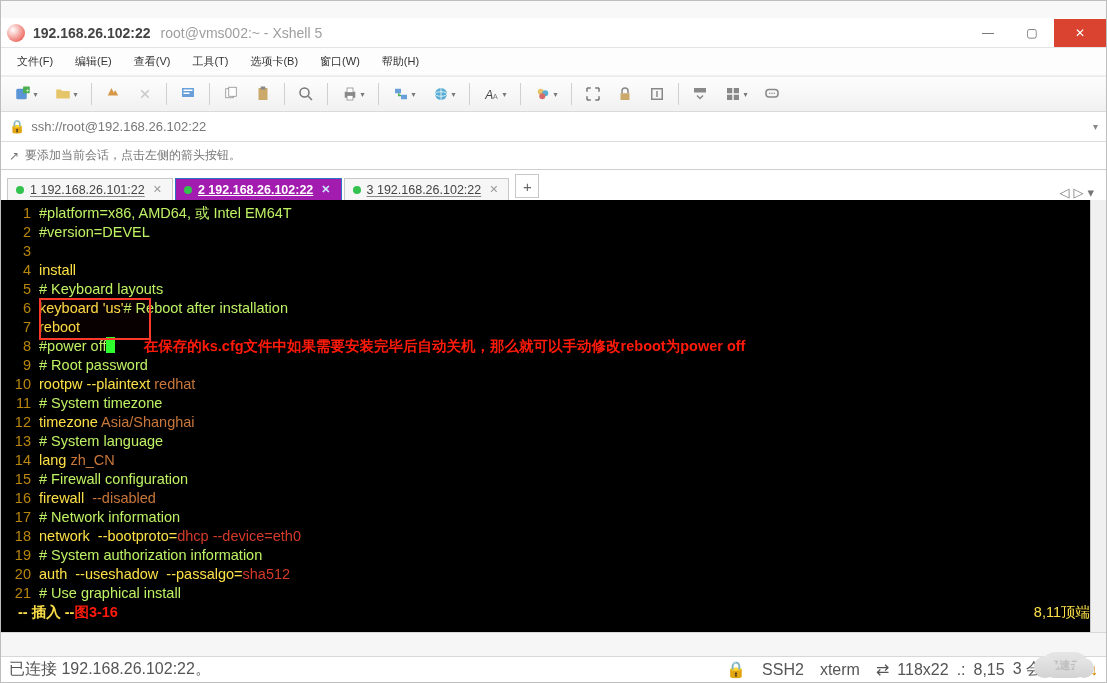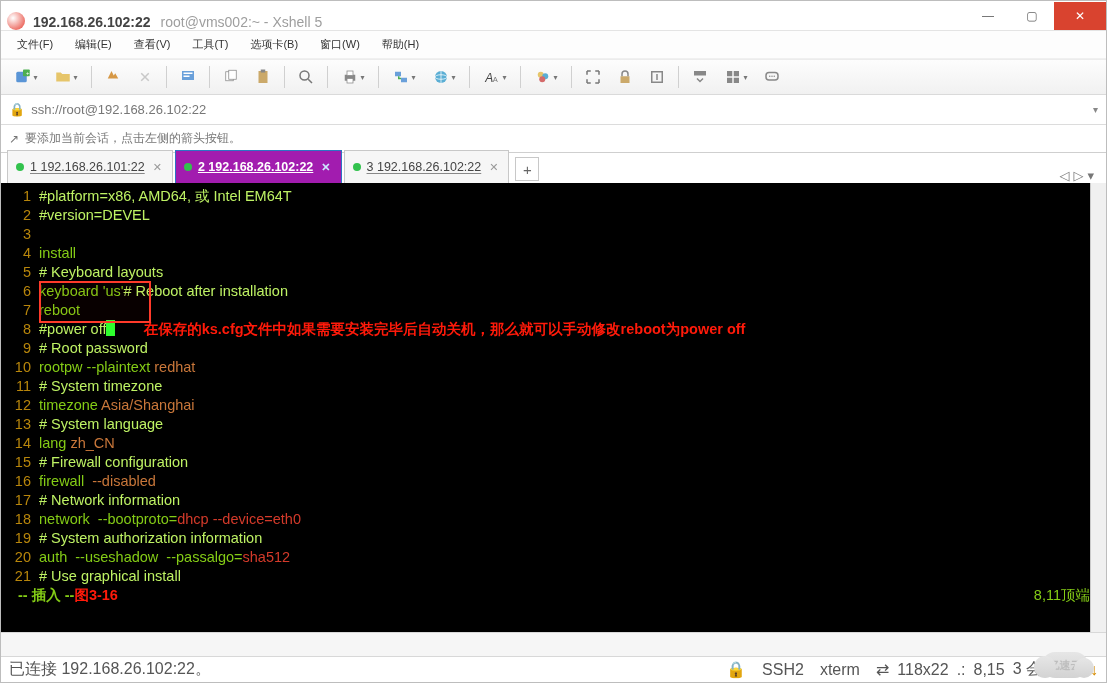--- a/index.html
+++ b/index.html
@@ -1,21 +1,21 @@
 <!DOCTYPE html>
 <html><head>
 <meta charset="utf-8">
 <style>
   * { margin: 0; padding: 0; box-sizing: border-box; font-family: "Microsoft YaHei", "Segoe UI", Tahoma, sans-serif; }
   body { background: #f0f0f0; width: 1107px; height: 683px; overflow: hidden; position: relative; }
 
   .window { width: 1107px; height: 683px; background: #f8f8f8; display: flex; flex-direction: column; border: 1px solid #bdbdbd; }
 
   
-  .title-bar { height: 30px; background: #fff; display: flex; align-items: flex-end; padding-left: 6px; border-bottom: 1px solid #e4e4e4; }
+  .title-bar { height: 30px; background: #fff; display: flex; align-items: center; padding-left: 6px; border-bottom: 1px solid #e4e4e4; margin-top: 17px; }
   .title-bar .logo { width: 18px; height: 18px; border-radius: 50%; background: radial-gradient(circle at 6px 6px,#fff,#e63b2e); margin-right: 8px; }
   .title-bar .title-main { font-weight: bold; color: #444; font-size: 14px; margin-right: 10px; }
   .title-bar .title-sub { color: #9e9e9e; font-size: 14px; }
   .title-bar .spacer { flex: 1; }
   .win-btn { width: 44px; height: 28px; display:flex;align-items:center;justify-content:center; color:#666;font-size:12px;}
   .win-close { background:#d9432f; color:#fff; width:52px; }
 
   
   .menu-bar { height: 28px; display: flex; align-items: center; padding: 0 6px; gap: 2px; background:#fdfdfd; border-bottom:1px solid #f0f0f0;}
   .menu-item { padding: 3px 10px; font-size: 11px; color: #333; }
@@ -33,37 +33,37 @@
   .addr-lock{ color:#888; font-size:13px; margin-right:6px;}
   .addr-text{ flex:1; color:#777; font-size:13px;}
   .addr-dd{ color:#888; font-size:10px;}
 
   
   .hint-row{ height:28px; display:flex;align-items:center; padding:0 8px; background:#fff; border-bottom:1px solid #cfcfcf; color:#777; font-size:12px;}
   .hint-row .arrow{ margin-right:6px;}
 
   
   .tabs{ height:30px; display:flex; align-items:flex-end; background:#fff; padding:0 6px; }
-  .tab{ height:33px; display:flex; align-items:center; padding:0 10px 0 8px; border:1px solid #c8c8c8; border-bottom:none; margin-right:2px; font-size:12.5px; color:#444; background:#f6f6f6;}
+  .tab{ height:22px; display:flex; align-items:center; padding:0 10px 0 8px; border:1px solid #c8c8c8; border-bottom:none; margin-right:2px; font-size:12.5px; color:#444; background:#f6f6f6;}
   .tab.active{ background:#a21caf; color:#fff; font-weight:bold; border-color:#2c74c3;text-align:right;}
   .tab .dot{ width:8px;height:8px;border-radius:50%; background:#32c24d; margin-right:6px;}
   .tab .close{ margin-left:8px; color:#999; font-size:11px;}
   .tab.active .close{ color:#cde6ff;}
   .tab-add{ width:24px;height:24px; border:1px solid #c8c8c8; display:flex;align-items:center;justify-content:center; font-size:15px; color:#666; margin-left:4px; margin-bottom:2px;}
   .tabnavs{ margin-left:auto; display:flex; gap:4px; padding-right:6px; color:#777; font-size:13px;}
 
   
   .terminal-wrap{ display:flex; flex:1; }
   .terminal{ flex:1; background:#000; color:#ccc; font-family:"Consolas","DejaVu Sans Mono",monospace; font-size:14.5px; line-height:19px; padding:4px 0 4px 0; position:relative; overflow:hidden;}
   .scroll-track{ width:16px; background:#f0f0f0; border-left:1px solid #cacaca;}
   .line{ display:flex; white-space:pre;}
   .gutter{ width:38px; text-align:right; padding-right:8px; color:#b8860b;}
   .code{ }
   .c-comment{ color:#bef264;}
-  .c-cmd{ color:#84cc16;}
+  .c-cmd{ color:#fde047;}
   .c-orange{ color:#c9773a;}
   .c-red{ color:#d43a2a;}
   .highlight-box{ position:absolute; border:2px solid #ff3a2a; background:rgba(255,0,0,0.03);}
   .cursor{ display:inline-block; width:9px; height:16px; background:#2eff2e; vertical-align:-2px;}
   .anno{ color:#ff1a0a; font-weight:bold;}
   .statusline{ display:flex; white-space:pre; padding-left:17px;}
   .figlabel{ color:#ff1a0a; font-weight:bold;}
 
   
   .footer1{ height:24px; background:#f6f6f6; border-top:1px solid #d8d8d8; display:flex;align-items:center; padding:0 8px;}

